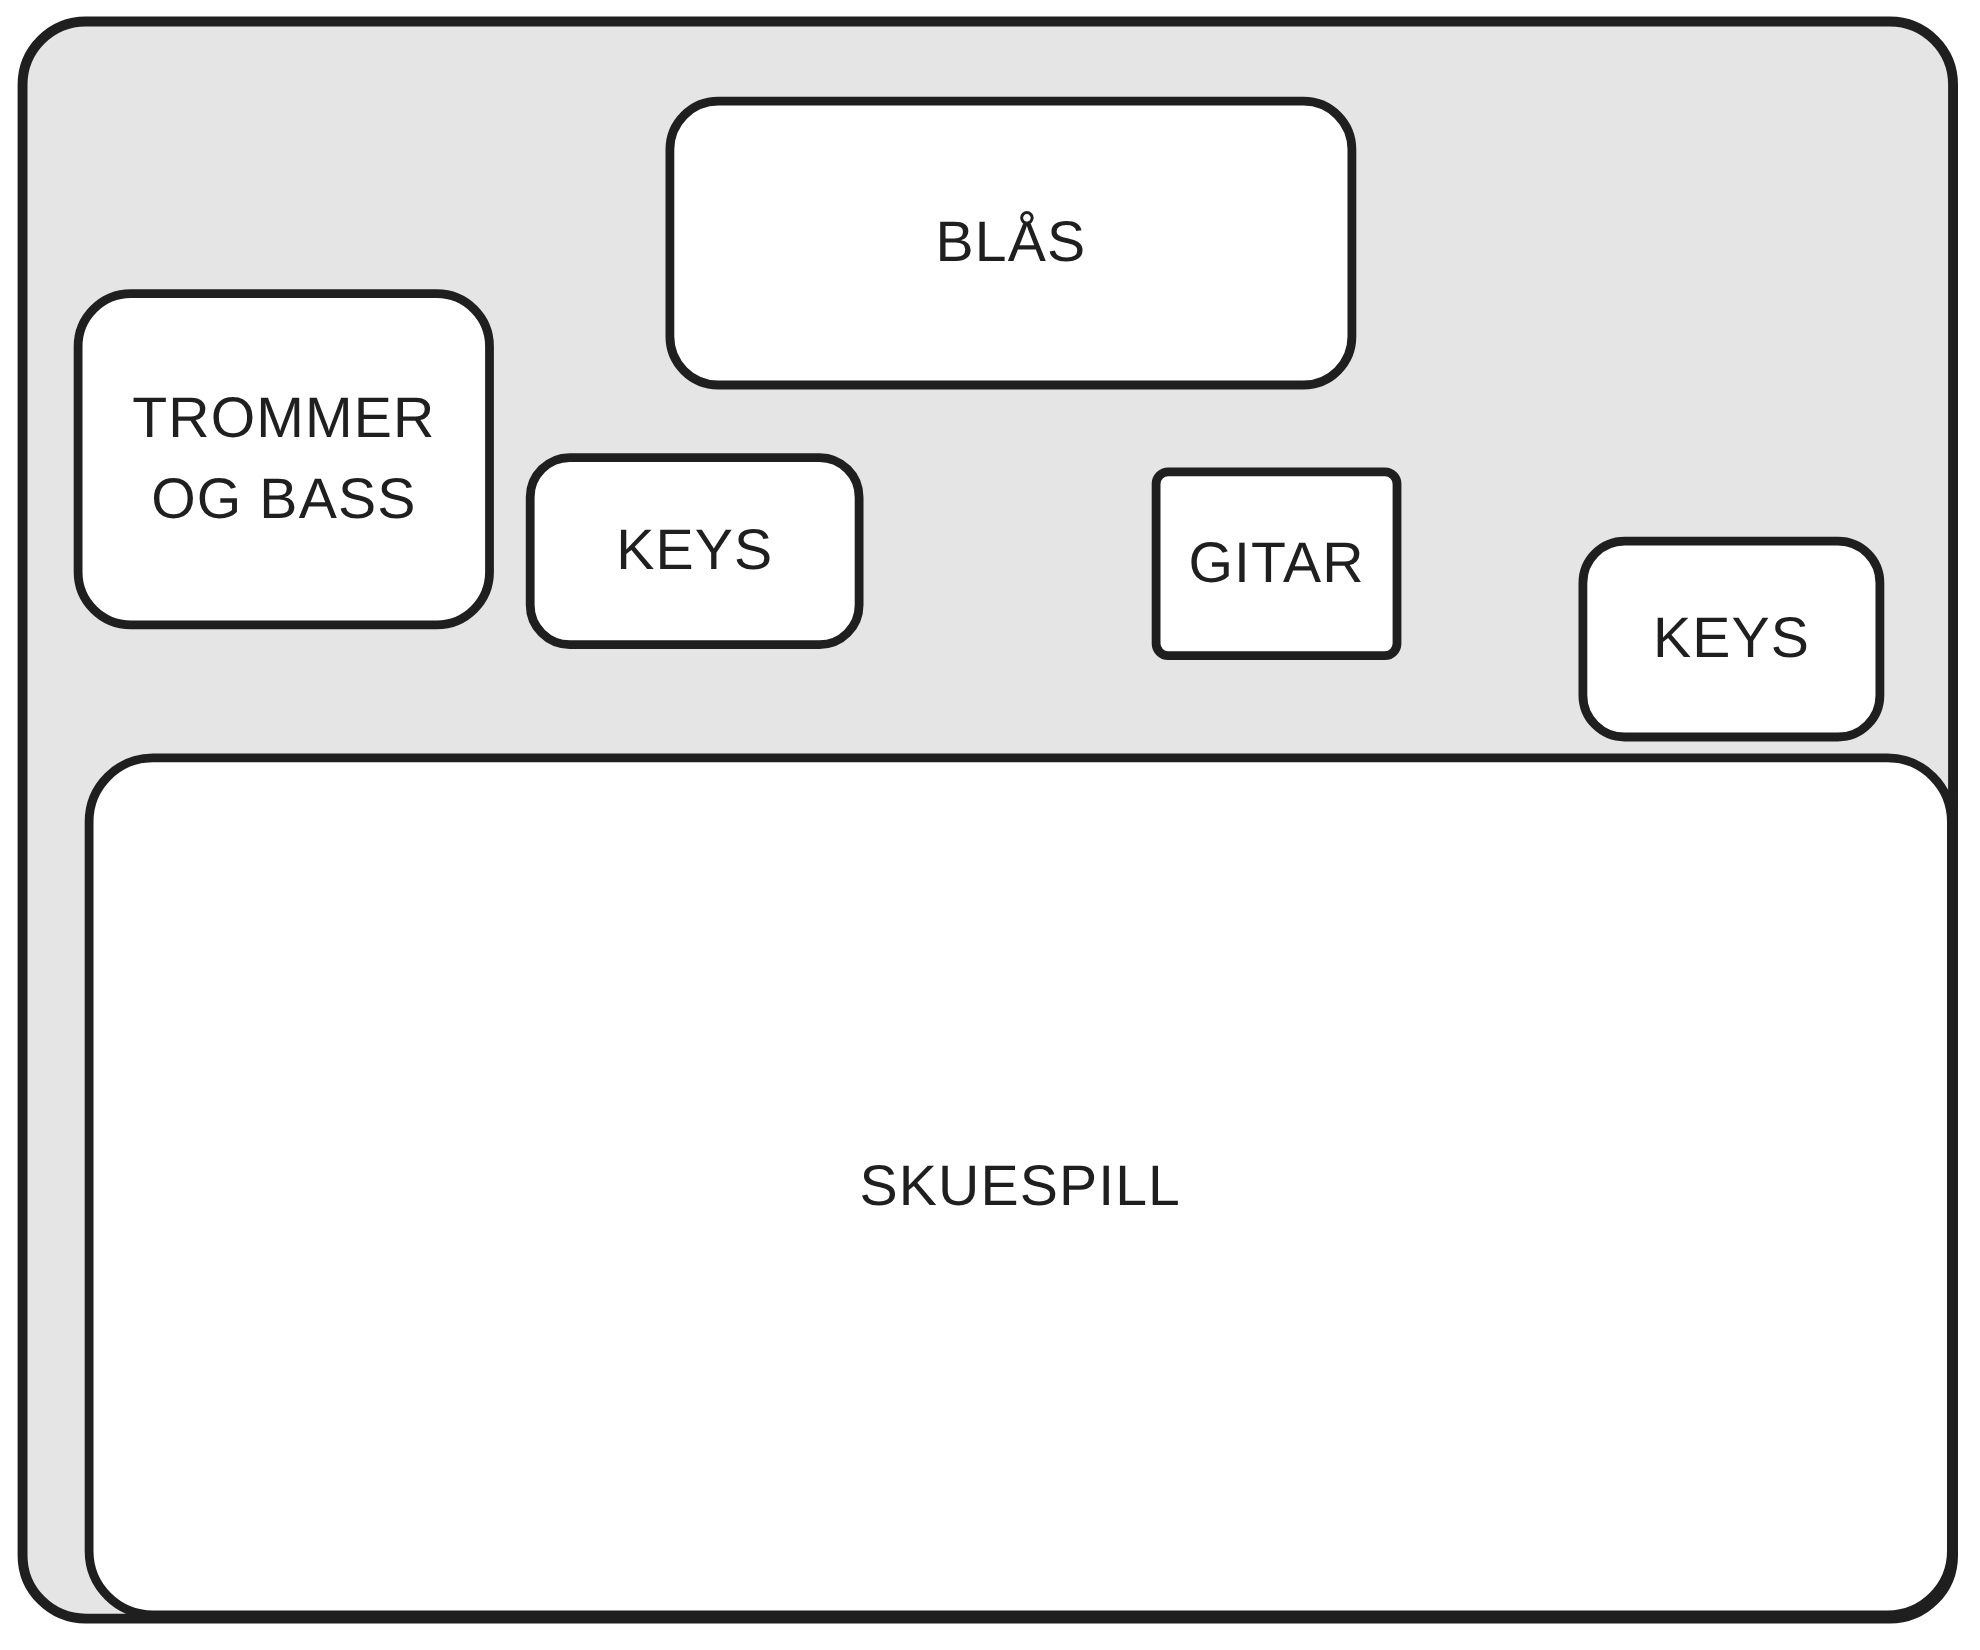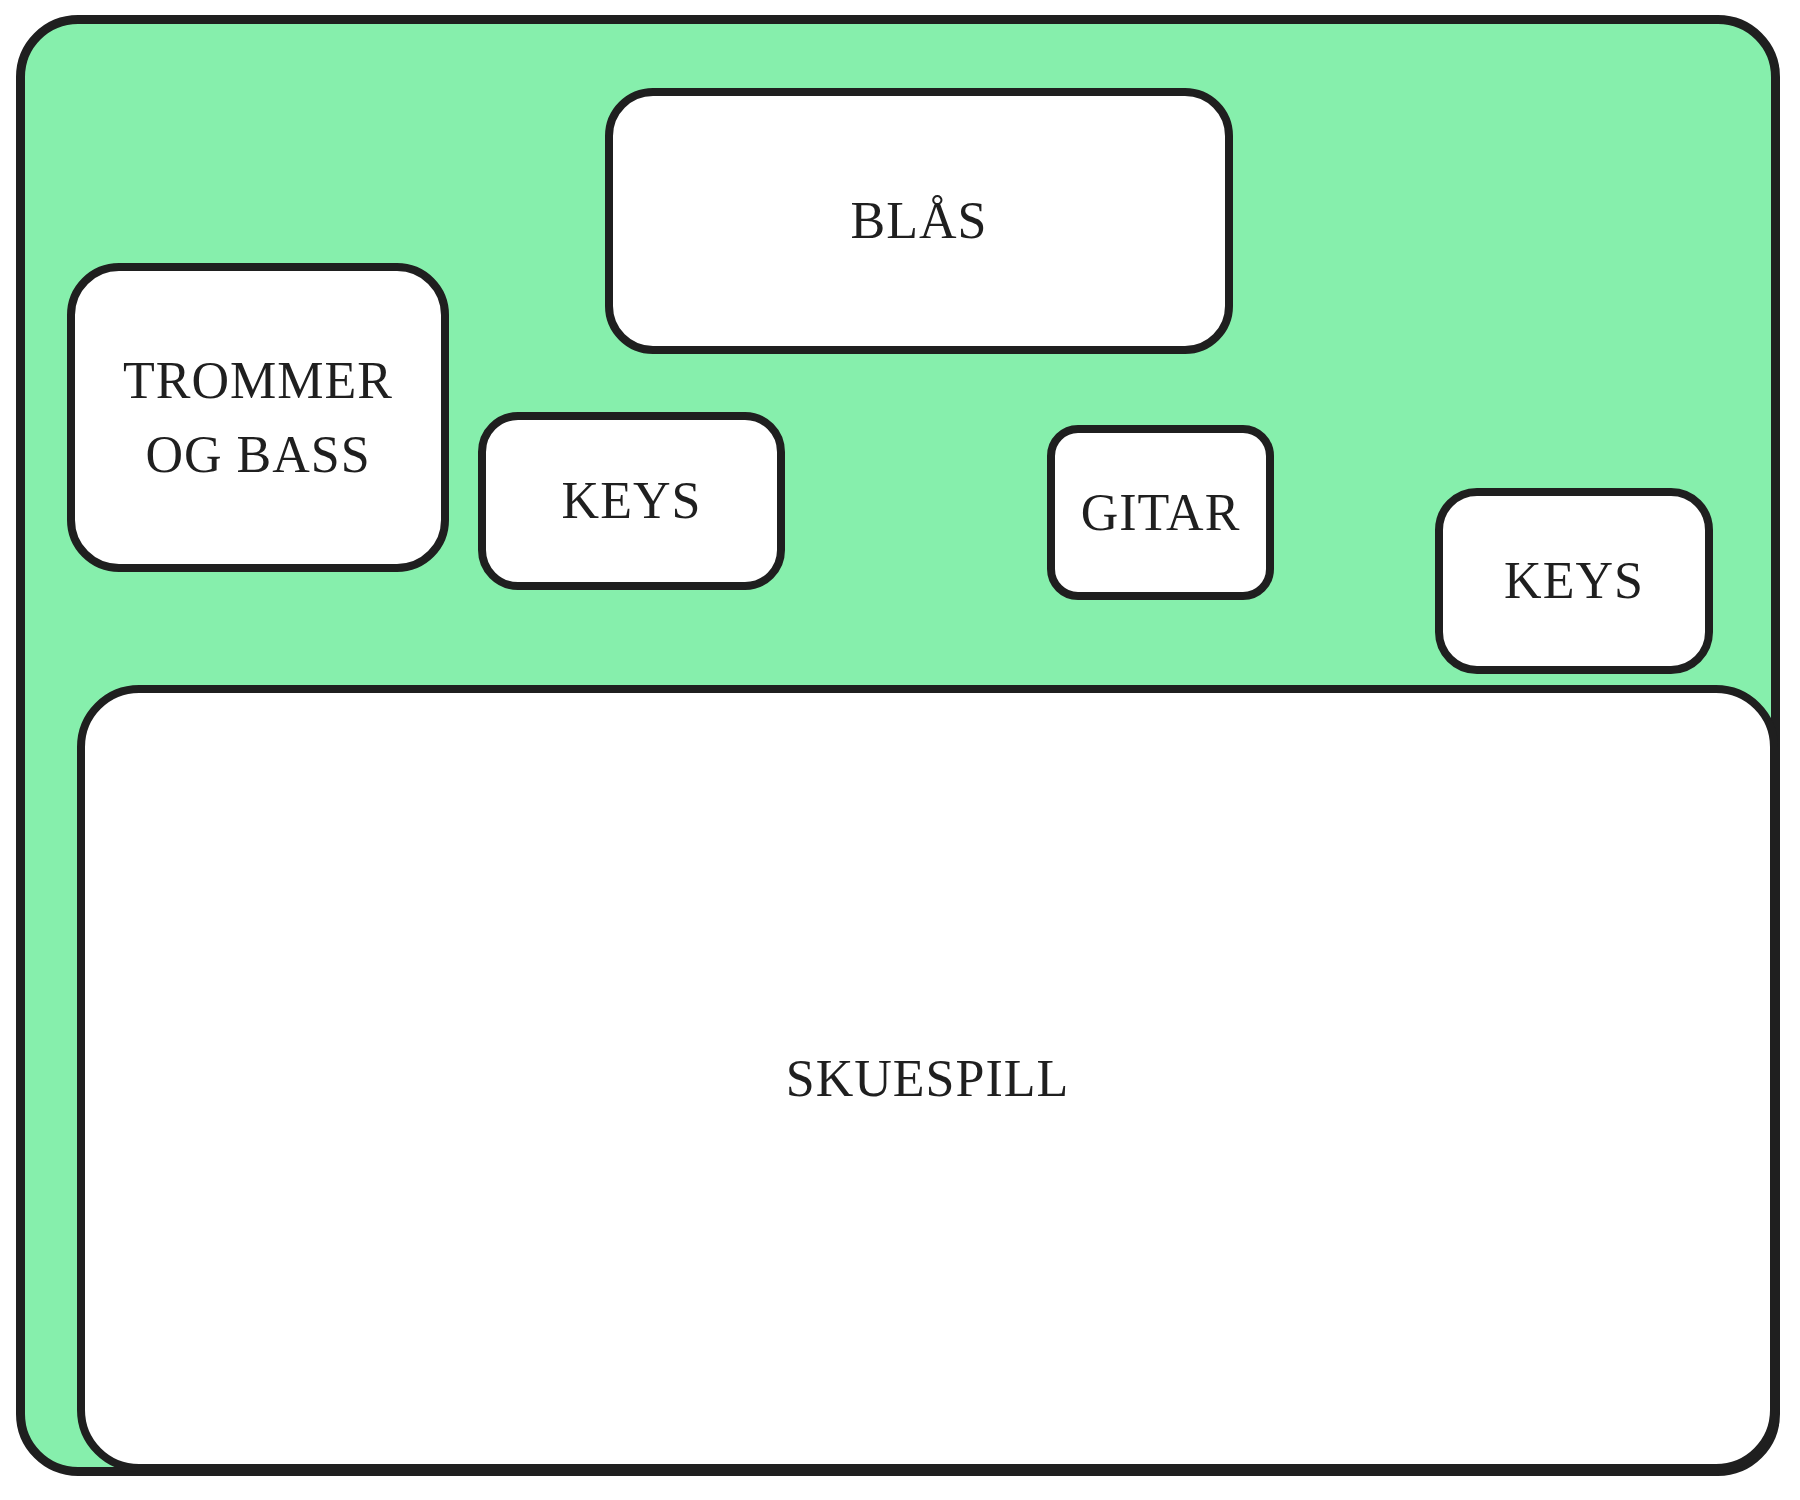--- a/index.html
+++ b/index.html
@@ -18,22 +18,21 @@
   }
   .frame {
     position: absolute;
     box-sizing: border-box;
     left: 16px;
     top: 15px;
     width: 1764px;
     height: 1461px;
     border: 9px solid #1f1f1f;
     border-radius: 62px;
-    background: #86efac;
-    font-family: Liberation Serif, serif;
+    background: #e5e5e5;
   }
   .box {
     position: absolute;
     box-sizing: border-box;
     border: 8px solid #1f1f1f;
     background: #ffffff;
     display: flex;
     align-items: center;
     justify-content: center;
   }
@@ -41,21 +40,21 @@
     font-size: 52px;
     letter-spacing: 1px;
     line-height: 1.42;
     text-align: center;
     white-space: pre-line;
     color: #1f1f1f;
   }
   .box-blas        { left: 580px;  top: 64px;  width: 628px;  height: 266px; border-radius: 48px; }
   .box-trommer     { left: 42px;   top: 239px; width: 382px;  height: 309px; border-radius: 52px; }
   .box-keys-left   { left: 453px;  top: 388px; width: 307px;  height: 178px; border-radius: 40px; }
-  .box-gitar       { left: 1022px; top: 401px; width: 227px;  height: 175px; border-radius: 31px; }
+  .box-gitar       { left: 1022px; top: 401px; width: 227px;  height: 175px; border-radius: 15px; }
   .box-kor         { left: 1387px; top: 188px; width: 370px;  height: 248px; border-radius: 48px; }
   .box-keys-right  { left: 1410px; top: 464px; width: 278px;  height: 186px; border-radius: 42px; }
   .box-skuespill   { left: 52px;   top: 661px; width: 1701px; height: 787px; border-radius: 62px; }
 </style>
 </head>
 <body>
 
 <div class="canvas">
   <div class="frame">
 

